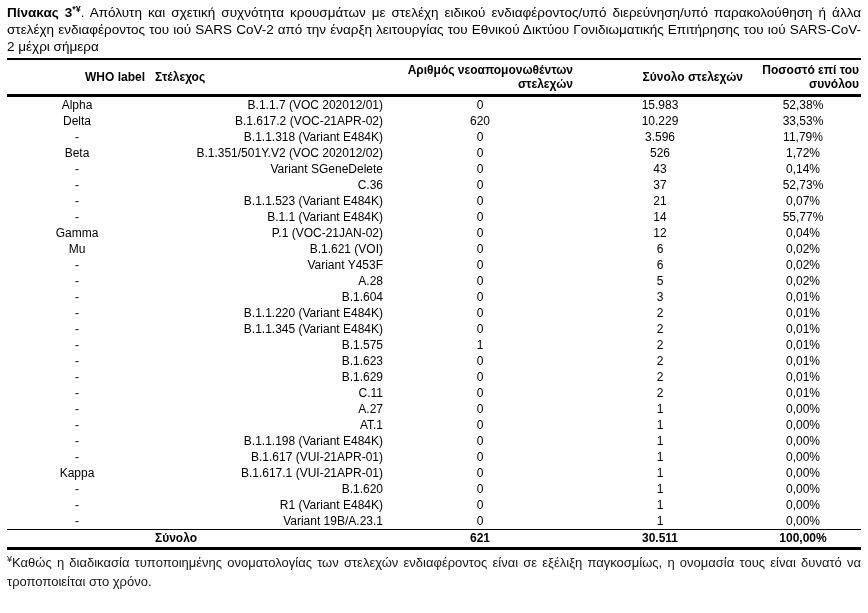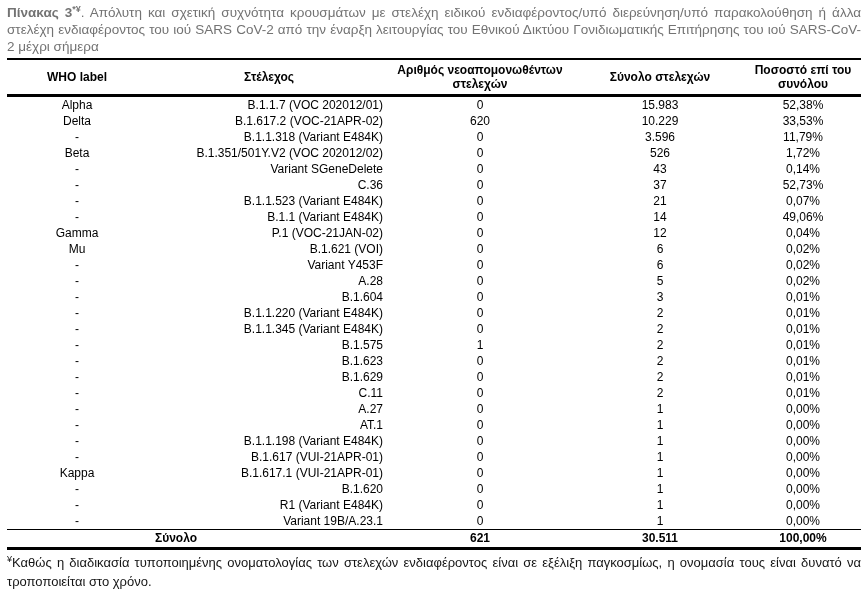--- a/index.html
+++ b/index.html
@@ -17,21 +17,21 @@
   }
   .page {
     padding: 4px 7px 0 7px;
   }
 
   
   .doc-title {
     font-size: 13.5px;
     line-height: 17px;
     text-align: justify;
-    color: #737373;
+    color: #000000;
   }
   .doc-title .ttl-bold { font-weight: bold; }
   .doc-title sup {
     font-weight: bold;
     font-size: 9px;
     line-height: 0;
     vertical-align: super;
   }
 
   
@@ -45,28 +45,28 @@
   table.variants col.c1 { width: 140px; }
   table.variants col.c2 { width: 238px; }
   table.variants col.c3 { width: 190px; }
   table.variants col.c4 { width: 170px; }
   table.variants col.c5 { width: 116px; }
 
   table.variants th {
     font-size: 12px;
     font-weight: bold;
     line-height: 14px;
-    text-align: center;
+    text-align: right;
     vertical-align: middle;
     padding: 3px 2px;
     border-bottom: 3px solid #000;
     color: #000;
   }
   table.variants th.h-strain {
-    text-align: center;
+    text-align: left;
     padding-left: 8px;
   }
 
   table.variants td {
     font-size: 12px;
     line-height: 16px;
     height: 16px;
     padding: 0 2px;
     text-align: center;
     white-space: nowrap;
@@ -176,21 +176,21 @@
           <td class="strain">B.1.1.523 (Variant E484K)</td>
           <td>0</td>
           <td>21</td>
           <td>0,07%</td>
         </tr>
         <tr>
           <td>-</td>
           <td class="strain">B.1.1 (Variant E484K)</td>
           <td>0</td>
           <td>14</td>
-          <td>49,06%</td>
+          <td>55,77%</td>
         </tr>
         <tr>
           <td>Gamma</td>
           <td class="strain">P.1 (VOC-21JAN-02)</td>
           <td>0</td>
           <td>12</td>
           <td>0,04%</td>
         </tr>
         <tr>
           <td>Mu</td>

